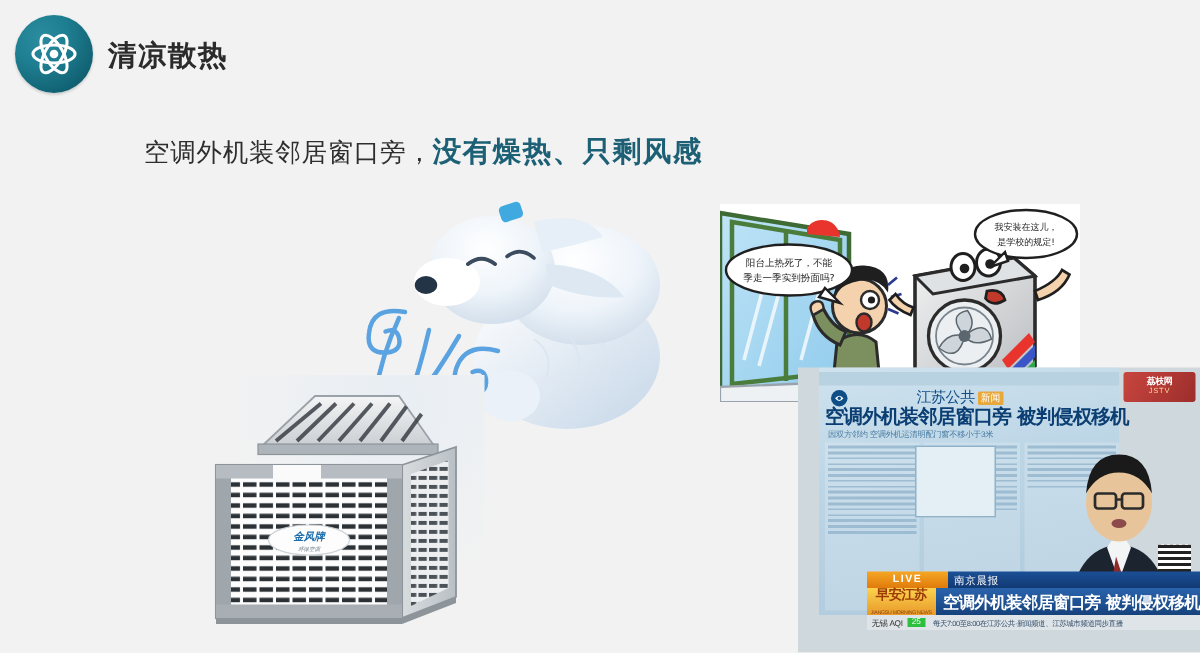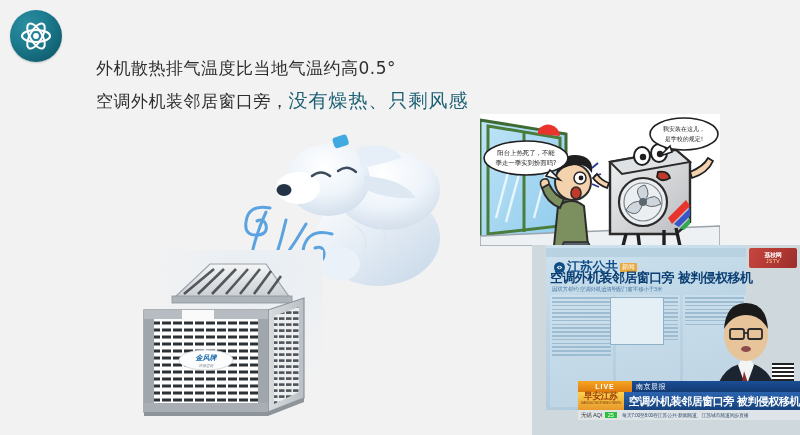--- a/index.html
+++ b/index.html
@@ -24,41 +24,41 @@
     font-family:"DejaVu Sans","Liberation Sans",sans-serif;
   }
   .line1{
     position:absolute;left:96px;top:57px;font-size:17px;color:#2e2e2e;letter-spacing:.5px;
     font-family:"DejaVu Sans","Liberation Sans",sans-serif;white-space:nowrap;
   }
   .line2{
     position:absolute;left:96px;top:88px;font-size:17px;color:#2e2e2e;letter-spacing:.5px;
     font-family:"DejaVu Sans","Liberation Sans",sans-serif;white-space:nowrap;
   }
-  .line2 .hl{color:#1d6075;font-weight:normal;font-size:19px;letter-spacing:1px;}
+  .line2 .hl{color:#1d6075;font-weight:bold;font-size:19px;letter-spacing:1px;}
 
   
   .cooler-wrap{position:absolute;left:118px;top:250px;width:205px;height:185px;font-style:italic;}
   .cooler-bg{position:absolute;inset:0;background:
       radial-gradient(ellipse at 70% 10%,#e8eef4 0%,#f2f2f2 55%);}
 
   
   .dog-wrap{position:absolute;left:228px;top:118px;width:225px;height:170px;}
 
   
-  .cartoon{position:absolute;left:480px;top:114px;width:240px;height:132px;background:#c2410c;overflow:hidden;}
+  .cartoon{position:absolute;left:480px;top:136px;width:240px;height:132px;background:#c2410c;overflow:hidden;}
 
   
   .news{position:absolute;left:532px;top:245px;width:268px;height:190px;overflow:hidden;background:#cfd8dd;}
   .news-paper{position:absolute;left:14px;top:0;width:200px;height:165px;
      background:linear-gradient(170deg,#cfe2ee 0%,#bdd6e6 40%,#aec9dd 100%);}
   .news-head-bar{position:absolute;left:14px;top:3px;width:200px;height:9px;background:#b9d2e2;}
   .news-logo{position:absolute;left:22px;top:13px;display:flex;align-items:center;gap:2px;}
   .news-logo-circ{width:11px;height:11px;border-radius:50%;background:#0f4d86;display:flex;align-items:center;justify-content:center;}
-  .news-logo-txt{font-size:13px;font-weight:bold;color:#0f4d86;letter-spacing:-.3px;}
+  .news-logo-txt{font-size:10px;font-weight:normal;color:#0f4d86;letter-spacing:-.3px;margin-left:44px;}
   .news-logo-tag{background:#e8a83c;color:#fff;font-size:6.5px;padding:0 2px;border-radius:1px;}
   .news-title{position:absolute;left:18px;top:24px;width:196px;font-size:13px;font-weight:bold;color:#0b3f73;
      letter-spacing:-.6px;white-space:nowrap;font-family:"DejaVu Sans","Liberation Sans",sans-serif;}
   .news-sub{position:absolute;left:20px;top:41px;font-size:5.5px;color:#4a7ca3;letter-spacing:-.2px;}
   .news-cols{position:absolute;left:18px;top:50px;width:196px;height:112px;display:flex;gap:3px;}
   .ncol{flex:1;background:rgba(255,255,255,.18);}
   .nline{height:1.6px;background:#8fb2c9;margin:2.2px 2px;opacity:.75;}
   .news-diag{position:absolute;left:78px;top:52px;width:52px;height:46px;background:#e3eef5;border:1px solid #8fb2c9;}
   .anchor{position:absolute;right:6px;bottom:24px;width:96px;height:120px;}
   .jstv{position:absolute;right:3px;top:3px;width:48px;height:20px;
@@ -73,21 +73,21 @@
   
   .lt{position:absolute;left:46px;bottom:14px;width:222px;height:40px;}
   .lt-r1{position:absolute;left:0;top:0;width:222px;height:11px;display:flex;}
   .lt-live{width:54px;background:linear-gradient(180deg,#f5a623,#e07b0c);
      display:flex;align-items:center;justify-content:center;}
   .lt-live span{font-size:7px;font-weight:bold;color:#fff;letter-spacing:1px;}
   .lt-src{flex:1;background:linear-gradient(180deg,#1b4f96,#123a73);display:flex;align-items:center;padding-left:4px;}
   .lt-src span{font-size:7px;color:#fff;letter-spacing:.5px;}
   .lt-r2{position:absolute;left:0;top:11px;width:222px;height:18px;display:flex;}
   .lt-brand{width:54px;background:linear-gradient(180deg,#fbd34d,#e9992a);
-     display:flex;flex-direction:column;align-items:center;justify-content:flex-start;}
+     display:flex;flex-direction:column;align-items:center;justify-content:space-between;}
   .lt-brand b{font-size:9px;color:#9c3a06;line-height:1;letter-spacing:-.5px;}
   .lt-brand i{font-size:3.5px;color:#8a4a12;font-style:normal;letter-spacing:-.2px;}
   .lt-head{flex:1;background:linear-gradient(180deg,#2a63ad,#16427c);display:flex;align-items:center;padding-left:5px;}
   .lt-head span{font-size:11px;font-weight:bold;color:#fff;letter-spacing:-.5px;white-space:nowrap;
       font-family:"DejaVu Sans","Liberation Sans",sans-serif;}
   .lt-r3{position:absolute;left:0;top:29px;width:222px;height:10px;background:#dfe4e8;display:flex;align-items:center;}
   .lt-aqi-l{font-size:5.5px;color:#333;padding:0 3px;letter-spacing:-.2px;}
   .lt-aqi-v{background:#2fbf3f;color:#fff;font-size:5.5px;padding:0 3px;}
   .lt-tick{flex:1;font-size:5px;color:#35506b;padding-left:5px;letter-spacing:-.3px;white-space:nowrap;overflow:hidden;}
 </style>
@@ -100,22 +100,22 @@
     <svg width="34" height="34" viewBox="0 0 40 40">
       <g fill="none" stroke="#ffffff" stroke-width="2.4">
         <ellipse cx="20" cy="20" rx="16.5" ry="7"></ellipse>
         <ellipse cx="20" cy="20" rx="16.5" ry="7" transform="rotate(60 20 20)"></ellipse>
         <ellipse cx="20" cy="20" rx="16.5" ry="7" transform="rotate(120 20 20)"></ellipse>
       </g>
       <circle cx="20" cy="20" r="3.4" fill="#ffffff"></circle>
     </svg>
   </div>
 
-
-  <div class="line1">外机散热排气温度比当地气温约高0.5°</div>
+  <div class="hdr-title">清凉散热</div>
+
 
   <div class="line2">
     <span>空调外机装邻居窗口旁，</span><span class="hl">没有燥热、只剩风感</span>
   </div>
 
   <div class="dog-wrap">
     <svg width="225" height="170" viewBox="0 0 225 170">
       <defs>
         <radialGradient id="fur" cx="45%" cy="30%" r="75%">
           <stop offset="0%" stop-color="#ffffff"></stop>

